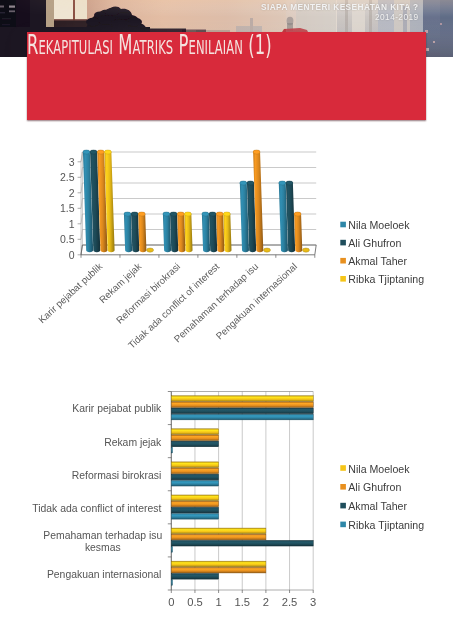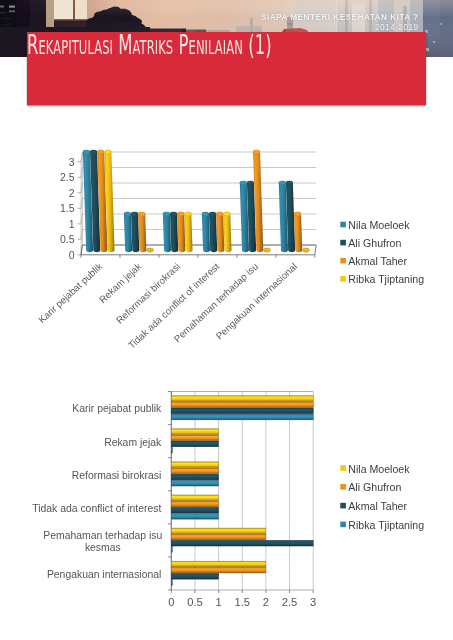--- a/index.html
+++ b/index.html
@@ -3,26 +3,26 @@
 <meta charset="utf-8">
 <title>Rekapitulasi Matriks Penilaian (1)</title>
 <style>
   html,body{margin:0;padding:0;}
   body{width:453px;height:640px;background:#ffffff;
        font-family:"Liberation Sans",sans-serif;overflow:hidden;position:relative;}
 
   
   #header{position:absolute;left:0;top:0;width:453px;height:57px;overflow:hidden;}
   #photo{position:absolute;inset:0;}
-  #hdr-sub{position:absolute;right:34.5px;top:12px;text-align:right;z-index:5;}
+  #hdr-sub{position:absolute;right:34.5px;top:2px;text-align:right;z-index:5;}
   #hdr-sub .l1{font-size:8.3px;font-weight:bold;color:#f2f2f2;letter-spacing:.42px;
                line-height:10.4px;text-shadow:0 0 2px rgba(0,0,0,.22);}
   #hdr-sub .l2{font-size:8.3px;font-weight:normal;color:#f2f2f2;letter-spacing:.42px;
                line-height:11.2px;text-shadow:0 0 2px rgba(0,0,0,.22);}
-  #redband{position:absolute;left:27px;top:31.5px;width:399px;height:73px;
+  #redband{position:absolute;left:27px;top:31.5px;width:399px;height:88px;
            background:#d82a3b;z-index:6;
            box-shadow:0 1px 1.5px rgba(60,10,18,.55);}
   #slide-title{position:absolute;left:-0.5px;top:-1.5px;height:30px;
                color:#f4e3df;font-size:27px;line-height:30px;
                font-family:"DejaVu Sans Condensed","DejaVu Sans",sans-serif;
                font-variant:small-caps;font-weight:400;letter-spacing:0.1px;
                white-space:nowrap;transform:scaleX(0.676);transform-origin:left center;}
 
   
   .chart{position:absolute;}

